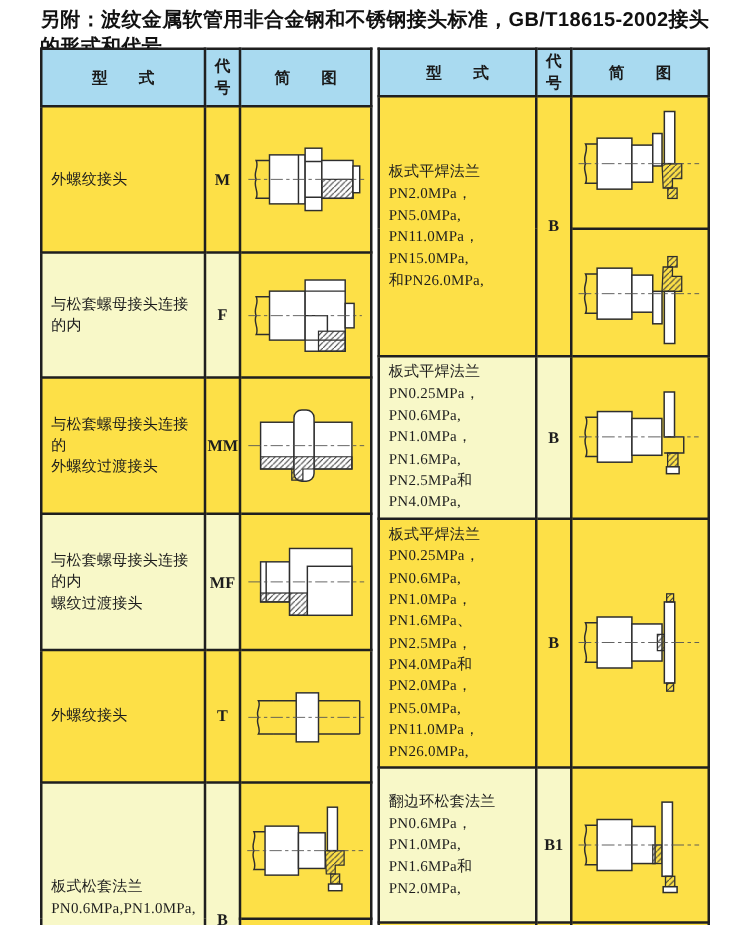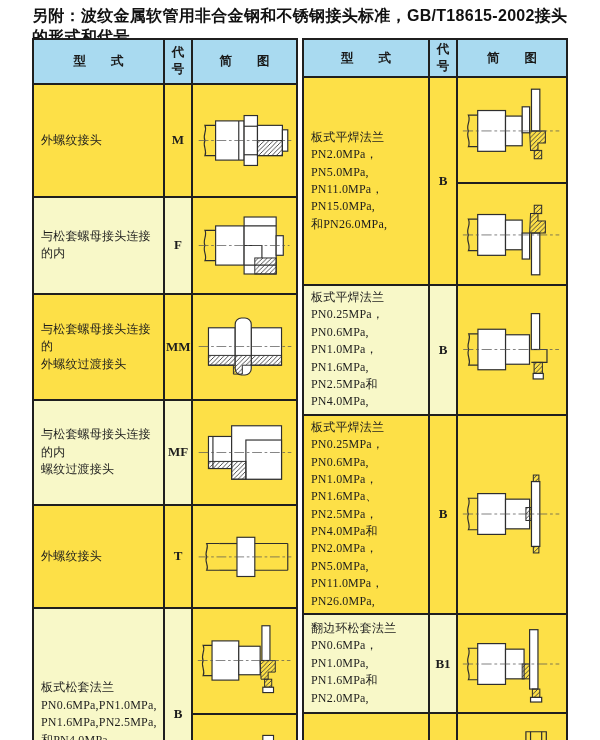--- a/index.html
+++ b/index.html
@@ -269,21 +269,21 @@
           <rect class="fw" x="76" y="10" width="9" height="70"></rect>
           <rect class="ht" x="70" y="38" width="6" height="14"></rect>
           <rect class="ht" x="78" y="3" width="6" height="7"></rect>
           <rect class="ht" x="78" y="80" width="6" height="7"></rect>
           <path class="ln" d="M18 28 H8 C11 34 5 39 8 45 C5 51 11 56 8 62 H18"></path>
           <line class="cl" x1="2" y1="45" x2="106" y2="45"></line>
         </svg>
       </td>
     </tr>
 
-    <tr style="height:99px">
+    <tr style="height:124px">
       <td class="type hl">翻边环松套法兰
 PN0.6MPa，PN1.0MPa,
 PN1.6MPa和PN2.0MPa,</td>
       <td class="code hl">B1</td>
       <td class="sketch">
         <svg class="diag" width="102" height="84" viewBox="0 0 110 90">
           <rect class="fw" x="18" y="23" width="30" height="44"></rect>
           <rect class="fw" x="48" y="29" width="20" height="32"></rect>
           <rect class="ht" x="66" y="45" width="8" height="16"></rect>
           <rect class="fw" x="74" y="8" width="9" height="64"></rect>

